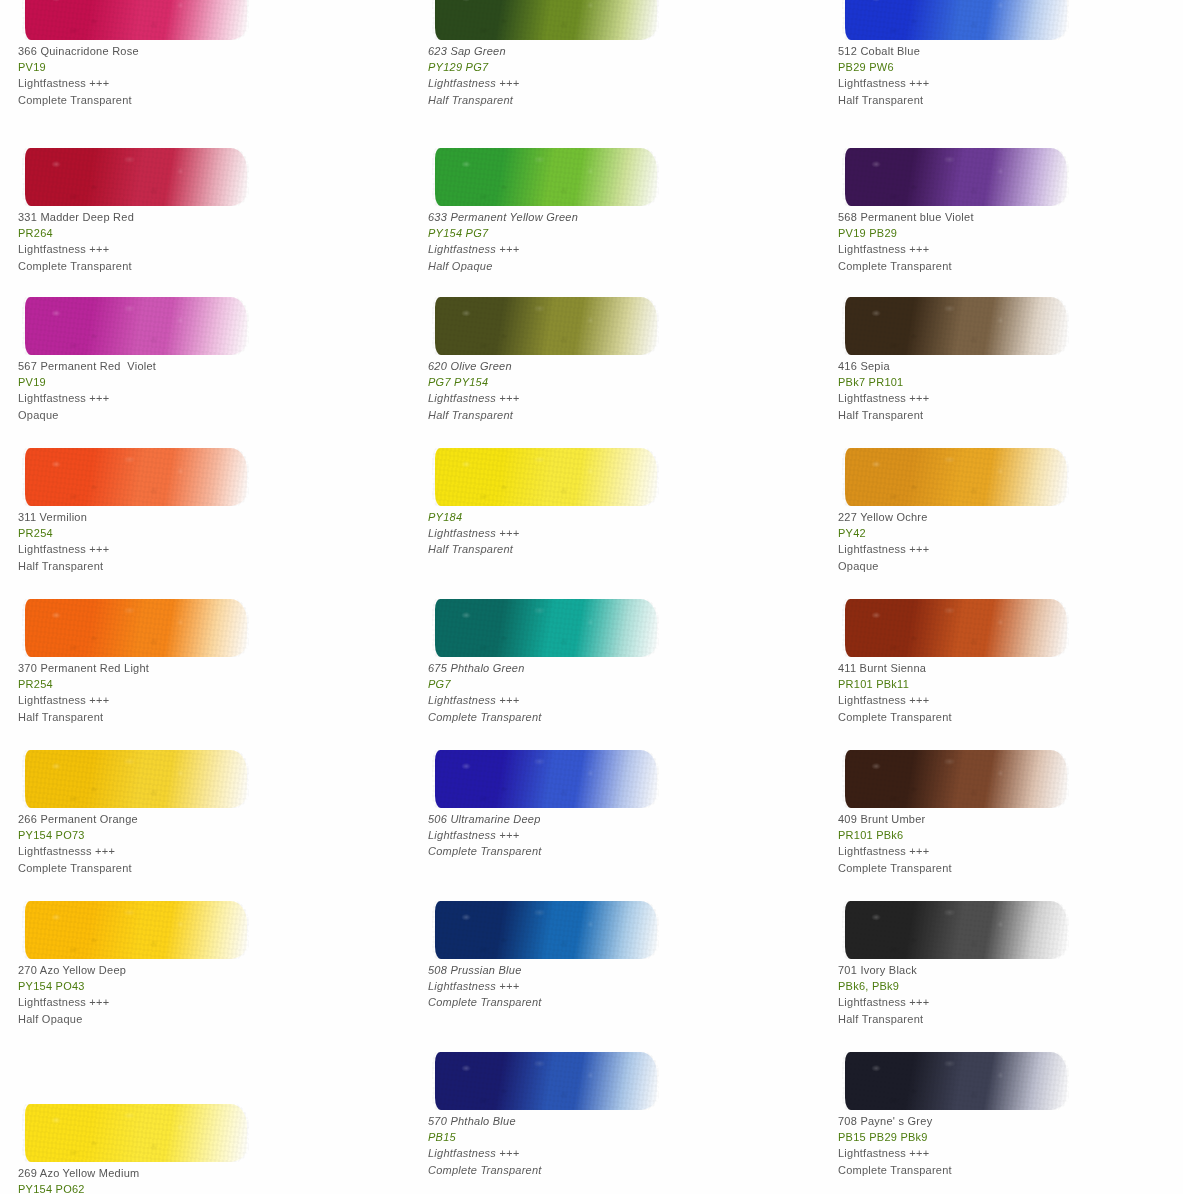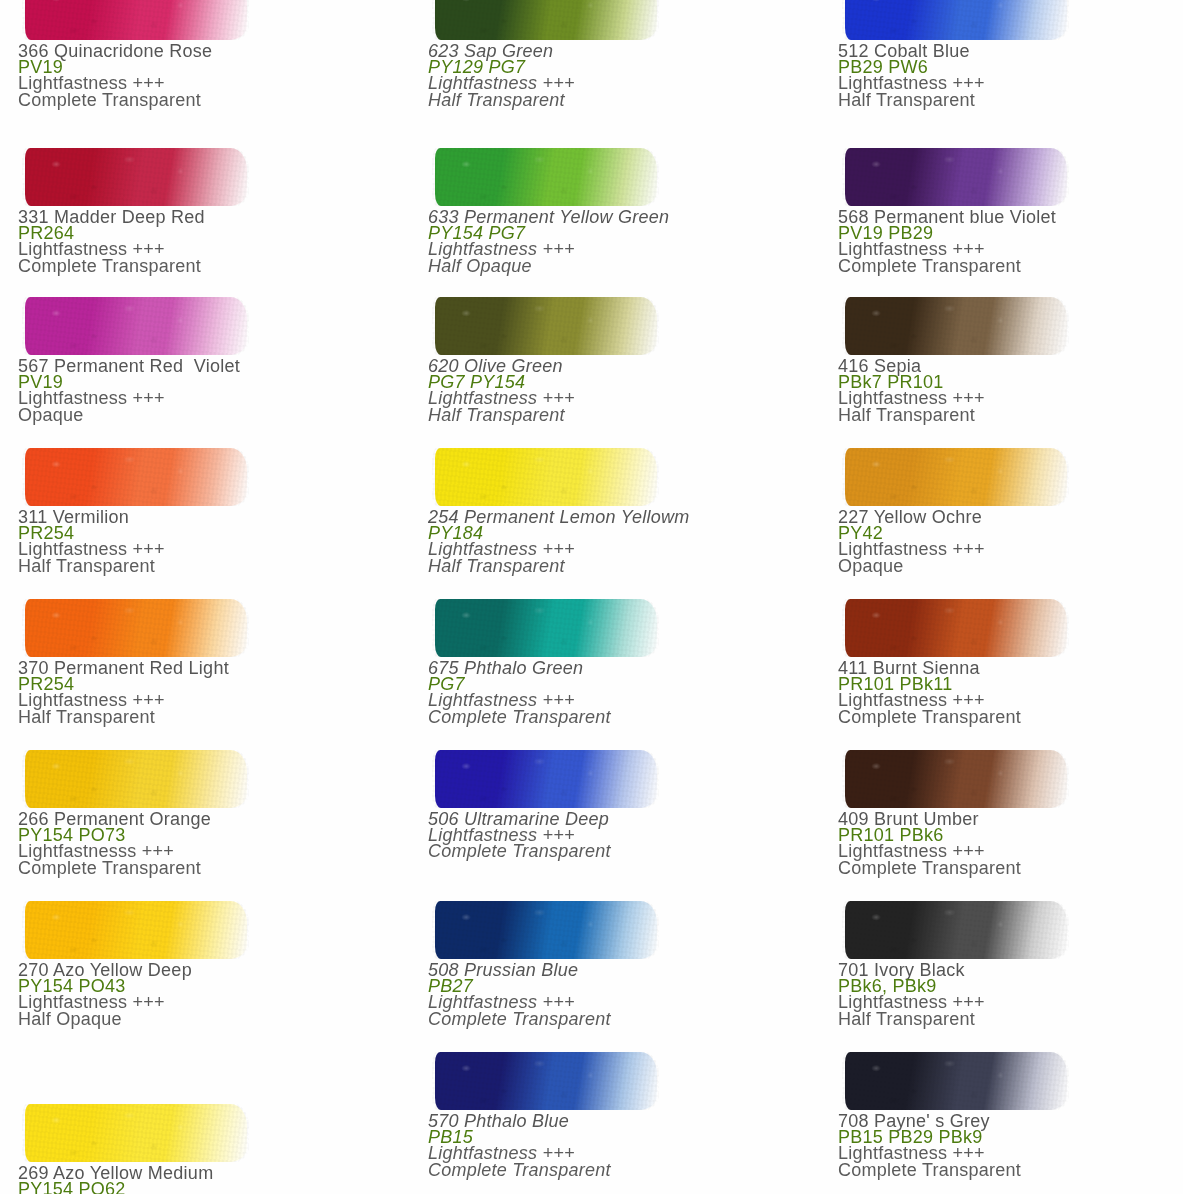--- a/index.html
+++ b/index.html
@@ -66,21 +66,21 @@
       repeating-linear-gradient(6deg, rgba(255,255,255,0.05) 0 3px, rgba(0,0,0,0.025) 3px 5px);
     mix-blend-mode: multiply;
     opacity: 0.6;
     pointer-events: none;
   }
 
   .swatch-text {
     margin-left: 18px;
     margin-top: 3px;
     color: #5b5b5b;
-    font-size: 18px;
+    font-size: 11px;
     line-height: 16.2px;
     letter-spacing: 0.25px;
     white-space: pre;
   }
   .swatch-text .line { display: block; }
   .swatch-text .name { color: #555555; }
   .swatch-text .pigment { color: #4d7c0f; }
 </style>
 </head>
 <body>
@@ -152,39 +152,39 @@
       <div class="swatch-entry" style="top: 297px;">
         <div style="overflow: hidden; height: 58px;">
           <div class="swatch-paint" style="margin-top: 0px; background: linear-gradient(100deg, rgb(75, 79, 29) 0%, rgb(75, 79, 29) 30%, rgb(138, 140, 49) 52%, rgb(138, 140, 49) 64%, rgb(214, 212, 154) 84%, rgba(255, 255, 255, 0) 100%);"></div>
         </div>
         <div class="swatch-text"><span class="line name">620 Olive Green</span><span class="line pigment">PG7 PY154</span><span class="line lightfastness">Lightfastness +++</span><span class="line transparency">Half Transparent</span></div>
       </div>
       <div class="swatch-entry" style="top: 448px;">
         <div style="overflow: hidden; height: 58px;">
           <div class="swatch-paint" style="margin-top: 0px; background: linear-gradient(100deg, rgb(245, 227, 16) 0%, rgb(245, 227, 16) 30%, rgb(247, 234, 60) 52%, rgb(247, 234, 60) 64%, rgb(251, 244, 166) 84%, rgba(255, 255, 255, 0) 100%);"></div>
         </div>
-        <div class="swatch-text"><span class="line name">254 Permanent Lemon Yellowm</span><span class="line pigment">PY184</span><span class="line lightfastness">Lightfastness +++</span><span class="line transparency">Half Transparent</span></div>
+        <div class="swatch-text"><span class="line pigment">PY184</span><span class="line lightfastness">Lightfastness +++</span><span class="line transparency">Half Transparent</span></div>
       </div>
       <div class="swatch-entry" style="top: 599px;">
         <div style="overflow: hidden; height: 58px;">
           <div class="swatch-paint" style="margin-top: 0px; background: linear-gradient(100deg, rgb(11, 106, 98) 0%, rgb(11, 106, 98) 30%, rgb(18, 168, 153) 52%, rgb(18, 168, 153) 64%, rgb(169, 222, 215) 84%, rgba(255, 255, 255, 0) 100%);"></div>
         </div>
         <div class="swatch-text"><span class="line name">675 Phthalo Green</span><span class="line pigment">PG7</span><span class="line lightfastness">Lightfastness +++</span><span class="line transparency">Complete Transparent</span></div>
       </div>
       <div class="swatch-entry" style="top: 750px;">
         <div style="overflow: hidden; height: 58px;">
           <div class="swatch-paint" style="margin-top: 0px; background: linear-gradient(100deg, rgb(35, 24, 168) 0%, rgb(35, 24, 168) 30%, rgb(53, 86, 207) 52%, rgb(53, 86, 207) 64%, rgb(179, 196, 236) 84%, rgba(255, 255, 255, 0) 100%);"></div>
         </div>
         <div class="swatch-text"><span class="line name">506 Ultramarine Deep</span><span class="line lightfastness">Lightfastness +++</span><span class="line transparency">Complete Transparent</span></div>
       </div>
       <div class="swatch-entry" style="top: 901px;">
         <div style="overflow: hidden; height: 58px;">
           <div class="swatch-paint" style="margin-top: 0px; background: linear-gradient(100deg, rgb(13, 42, 104) 0%, rgb(13, 42, 104) 30%, rgb(23, 105, 180) 52%, rgb(23, 105, 180) 64%, rgb(168, 203, 232) 84%, rgba(255, 255, 255, 0) 100%);"></div>
         </div>
-        <div class="swatch-text"><span class="line name">508 Prussian Blue</span><span class="line pigment">PB27</span><span class="line lightfastness">Lightfastness +++</span><span class="line transparency">Complete Transparent</span></div>
+        <div class="swatch-text"><span class="line name">508 Prussian Blue</span><span class="line lightfastness">Lightfastness +++</span><span class="line transparency">Complete Transparent</span></div>
       </div>
       <div class="swatch-entry" style="top: 1052px;">
         <div style="overflow: hidden; height: 58px;">
           <div class="swatch-paint" style="margin-top: 0px; background: linear-gradient(100deg, rgb(25, 27, 110) 0%, rgb(25, 27, 110) 30%, rgb(42, 85, 180) 52%, rgb(42, 85, 180) 64%, rgb(169, 198, 232) 84%, rgba(255, 255, 255, 0) 100%);"></div>
         </div>
         <div class="swatch-text"><span class="line name">570 Phthalo Blue</span><span class="line pigment">PB15</span><span class="line lightfastness">Lightfastness +++</span><span class="line transparency">Complete Transparent</span></div>
       </div>
     </div>
   <div class="col" id="col-2">
       <div class="swatch-entry" style="top: 0px;">

